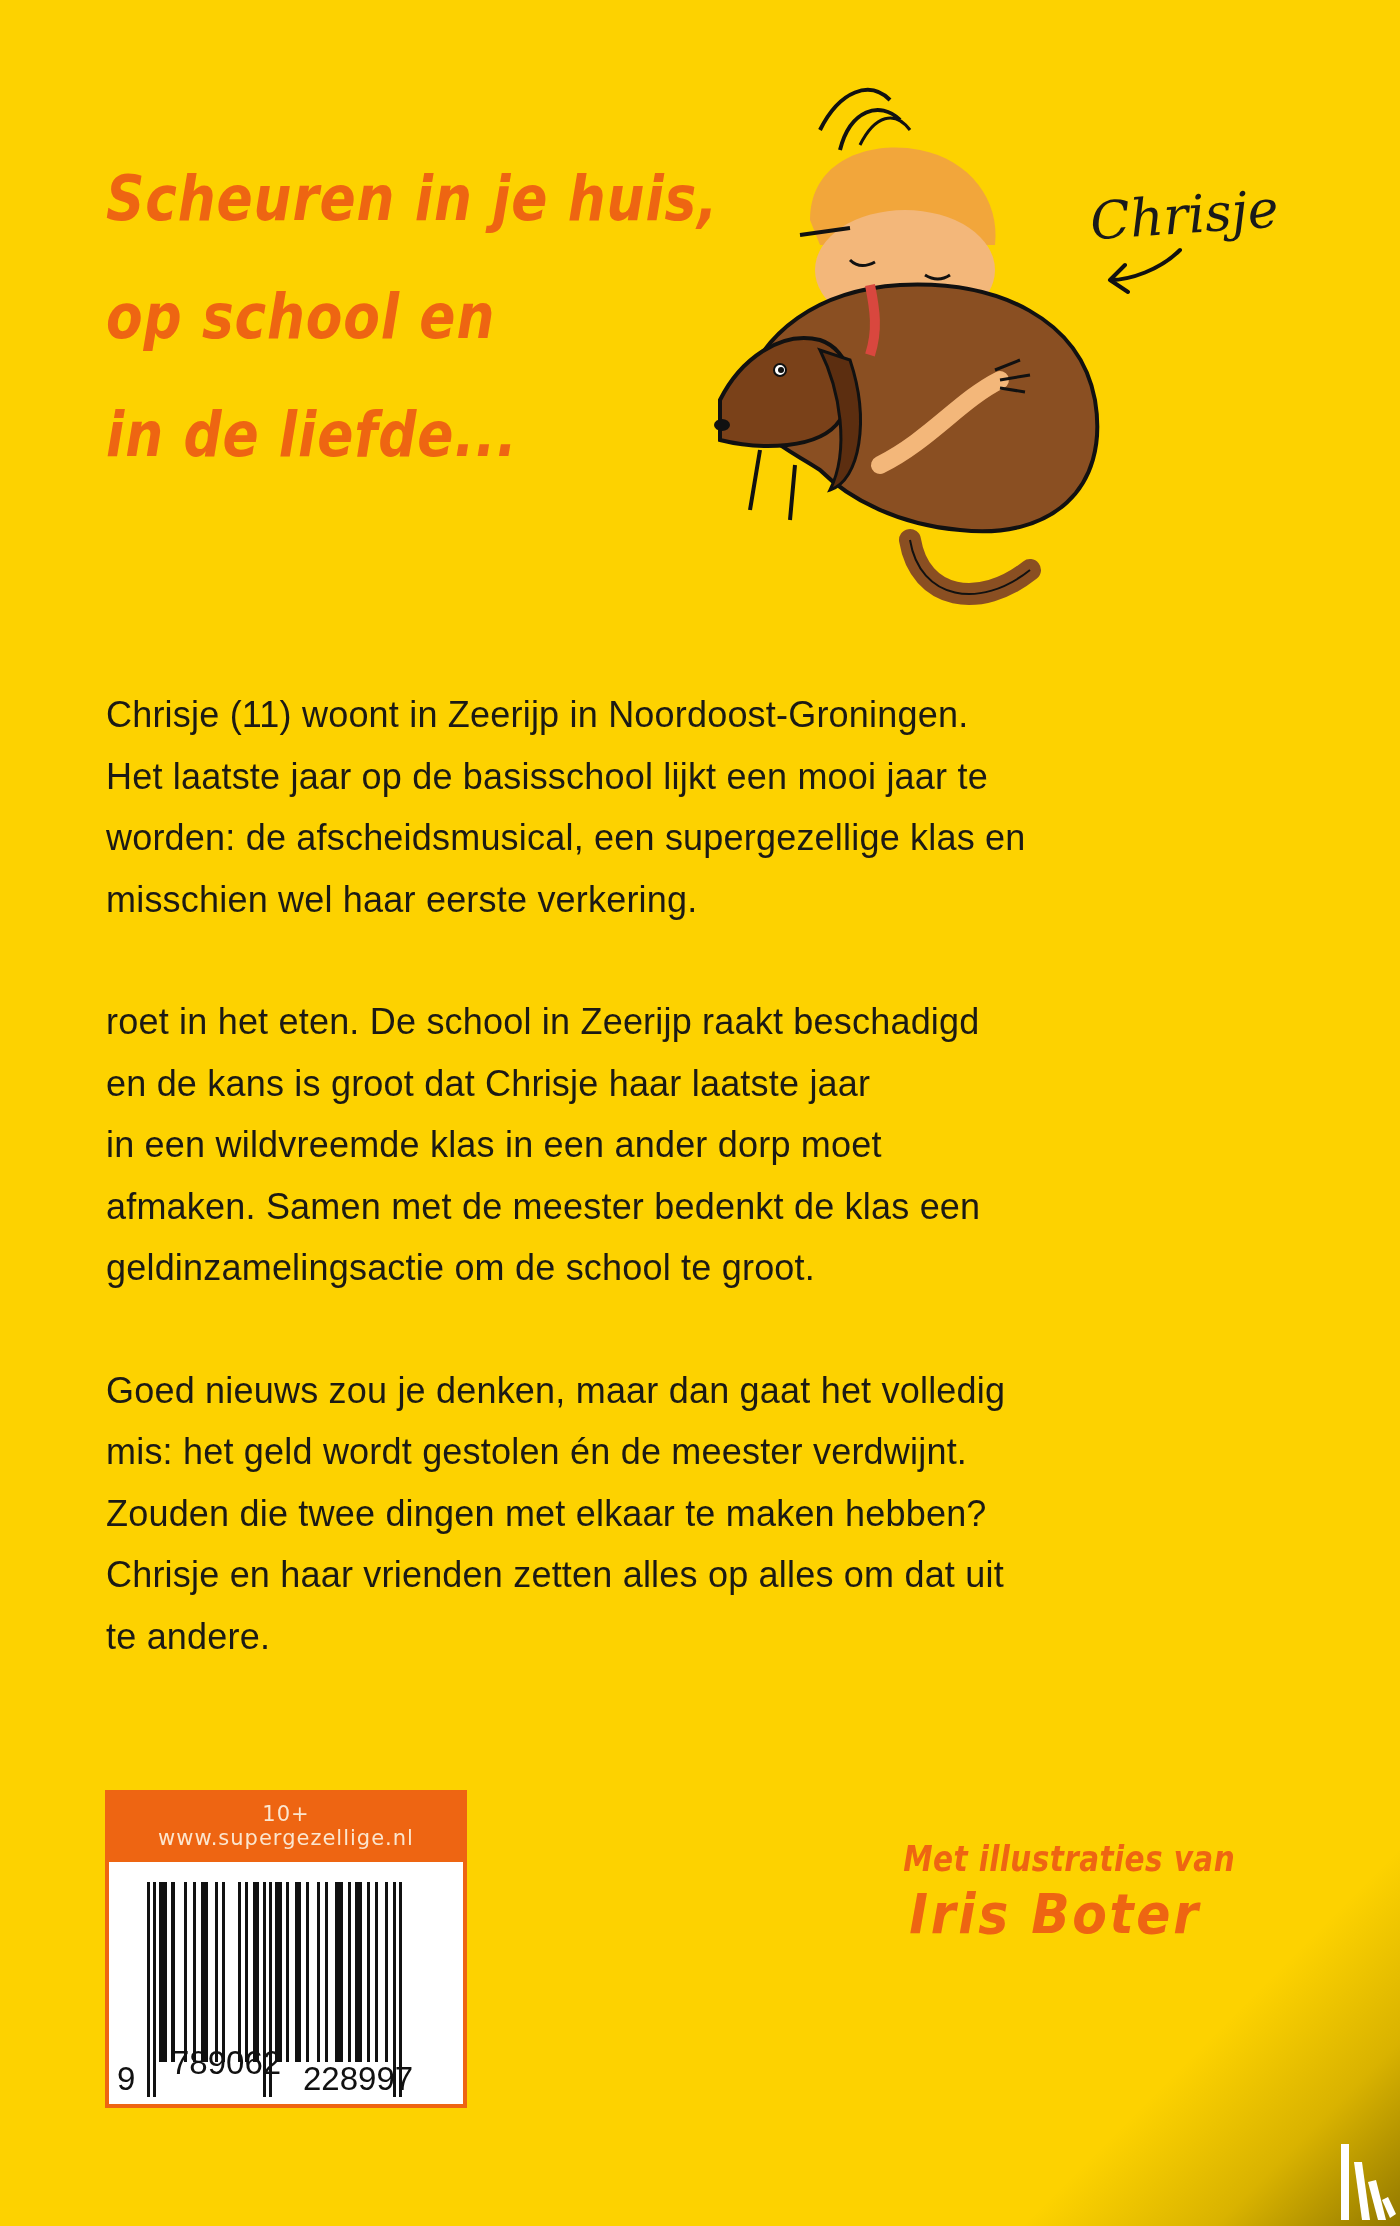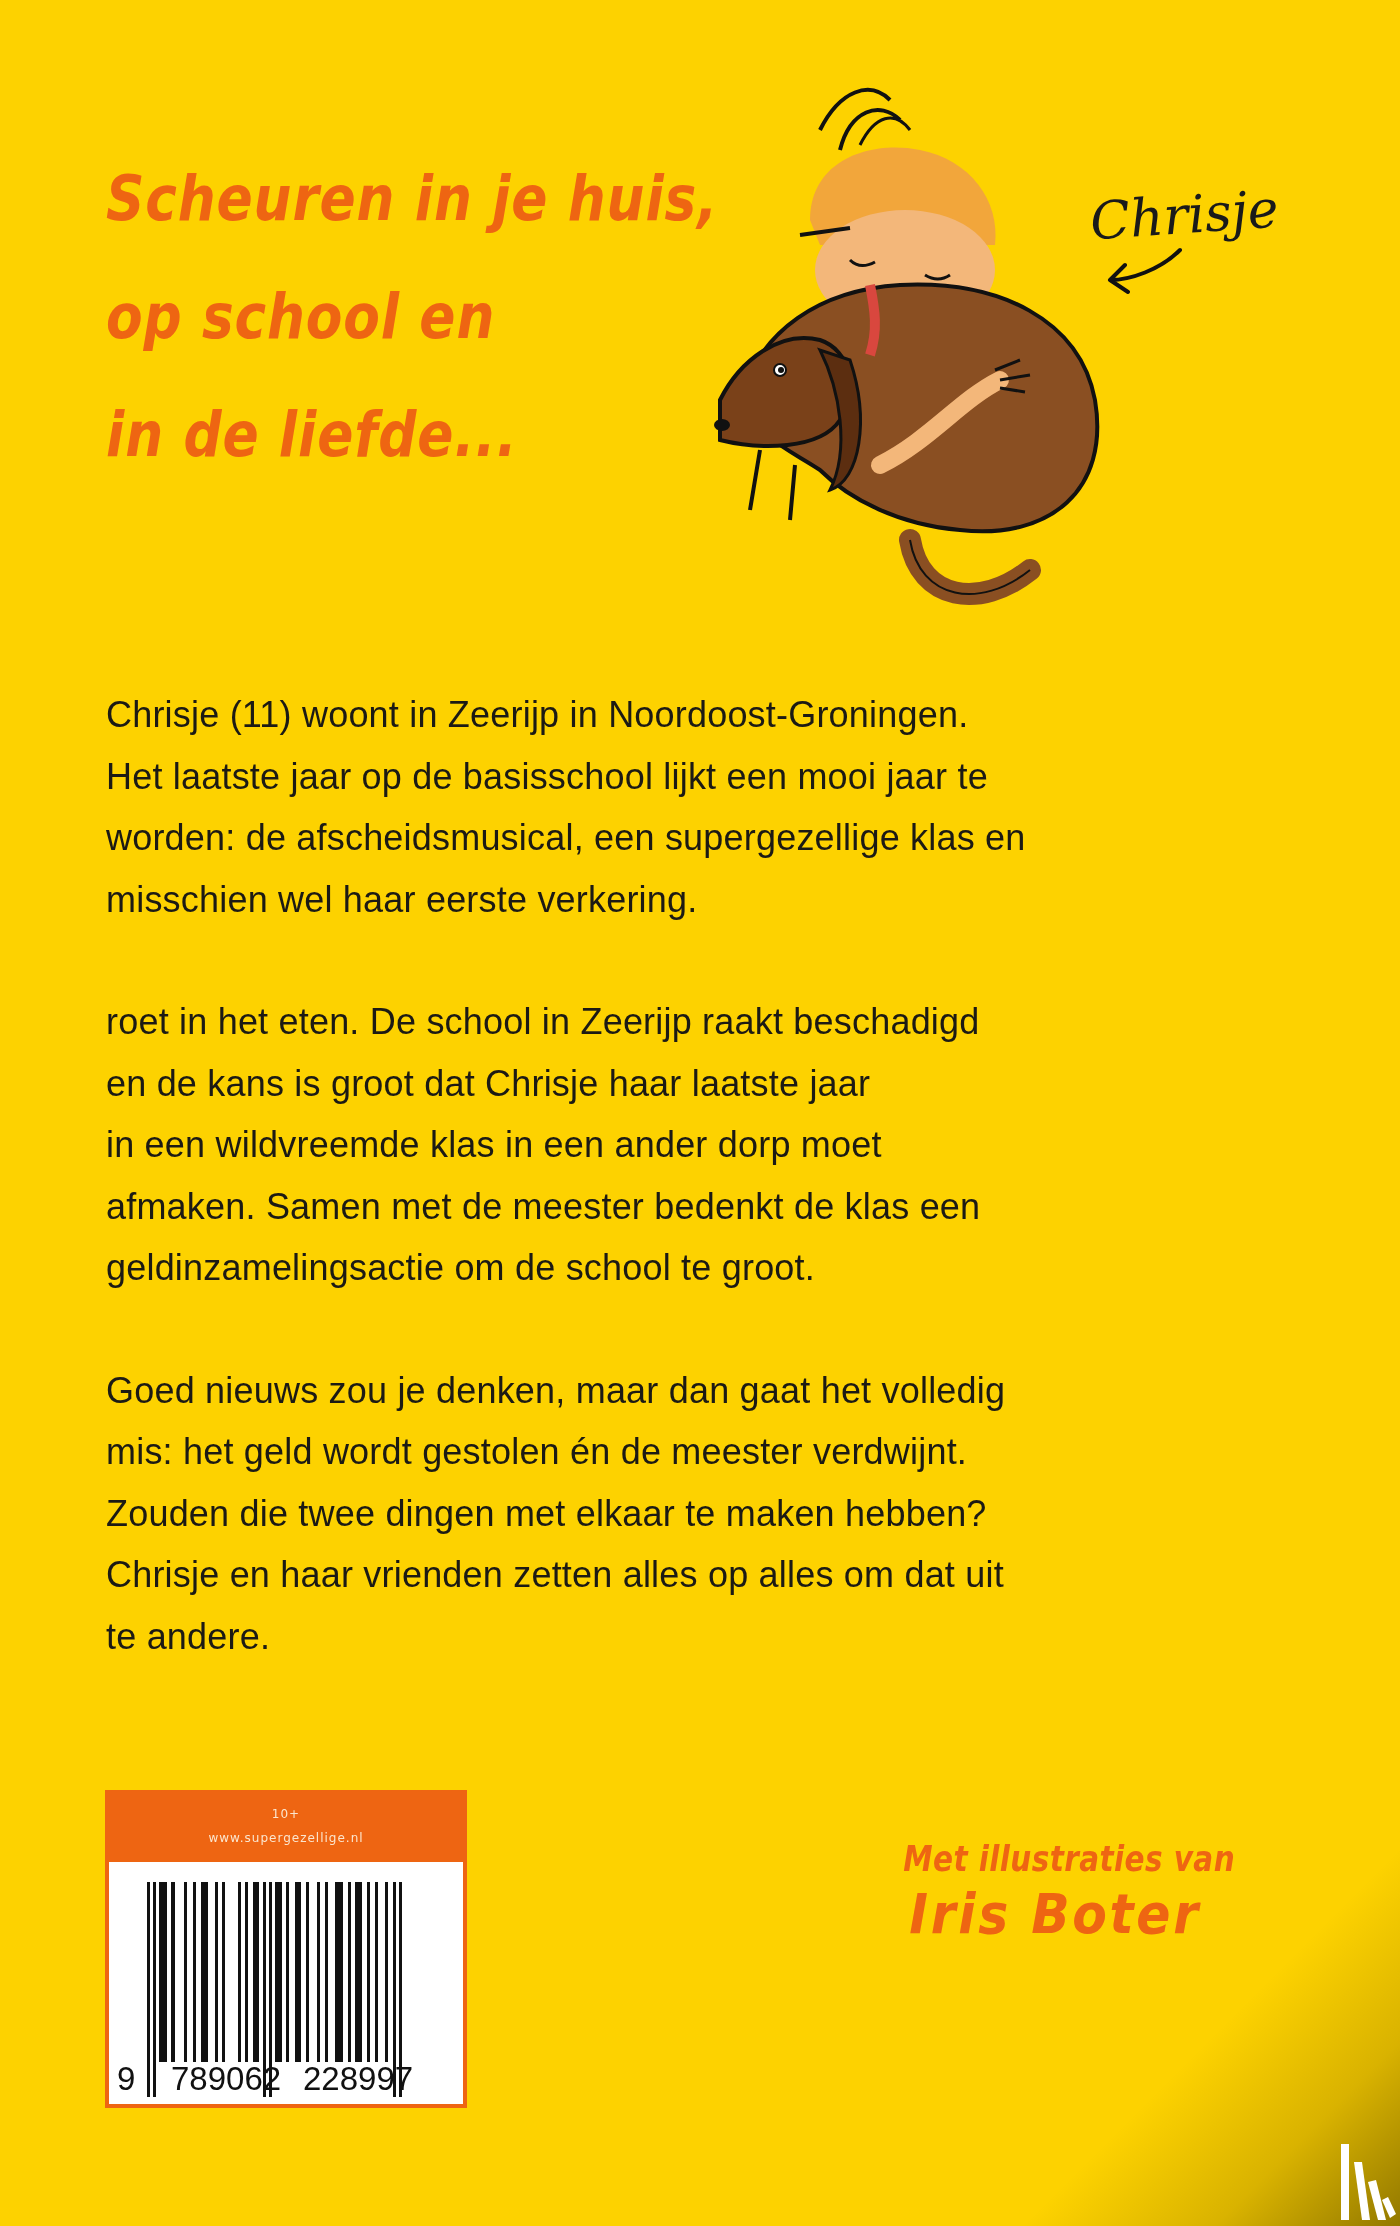--- a/index.html
+++ b/index.html
@@ -85,21 +85,21 @@
     background: #fff;
     border: 4px solid #EE6512;
     box-sizing: border-box;
   }
   .barcode-header {
     background: #EE6512;
     height: 68px;
     color: #FBE6CF;
     text-align: center;
     font-family: "DejaVu Sans", sans-serif;
-    font-size: 12px;
+    font-size: 21px;
     line-height: 24px;
     padding-top: 8px;
     box-sizing: border-box;
     letter-spacing: 1px;
   }
   .barcode-bars {
     position: absolute;
     left: 30px;
     top: 88px;
     width: 300px;
@@ -251,21 +251,21 @@
         <rect x="216" y="0" width="7" height="180"></rect>
         <rect x="228" y="0" width="3" height="180"></rect>
         <rect x="236" y="0" width="3" height="180"></rect>
         <rect x="246" y="0" width="3" height="180"></rect>
         <rect x="254" y="0" width="3" height="215"></rect>
         <rect x="260" y="0" width="3" height="215"></rect>
       </g>
     </svg>
     <div class="barcode-digits">
       <span style="position:absolute;left:8px;bottom:0;">9</span>
-      <span style="position:absolute;left:62px;bottom:0;text-align:center;">789062</span>
+      <span style="position:absolute;left:62px;bottom:16px;text-align:center;">789062</span>
       <span style="position:absolute;left:194px;bottom:0;">228997</span>
     </div>
   </div>
 
   <div class="credit">
     <div class="small">Met illustraties van</div>
     <div class="big">Iris Boter</div>
   </div>
 
   <svg class="publisher-logo" viewBox="0 0 60 78">

